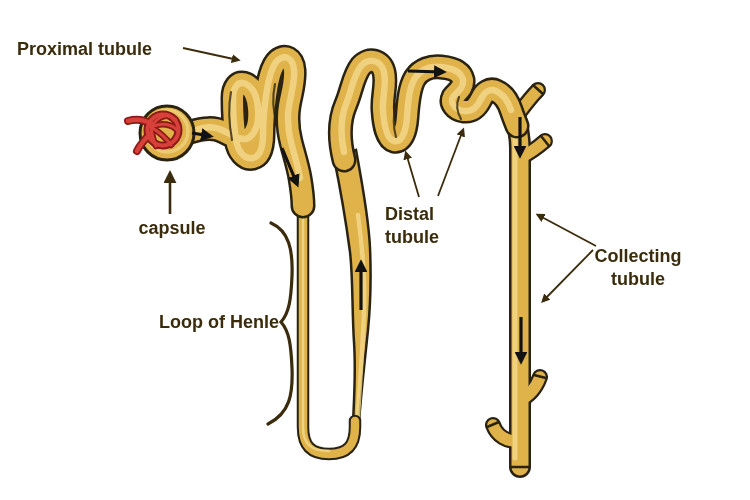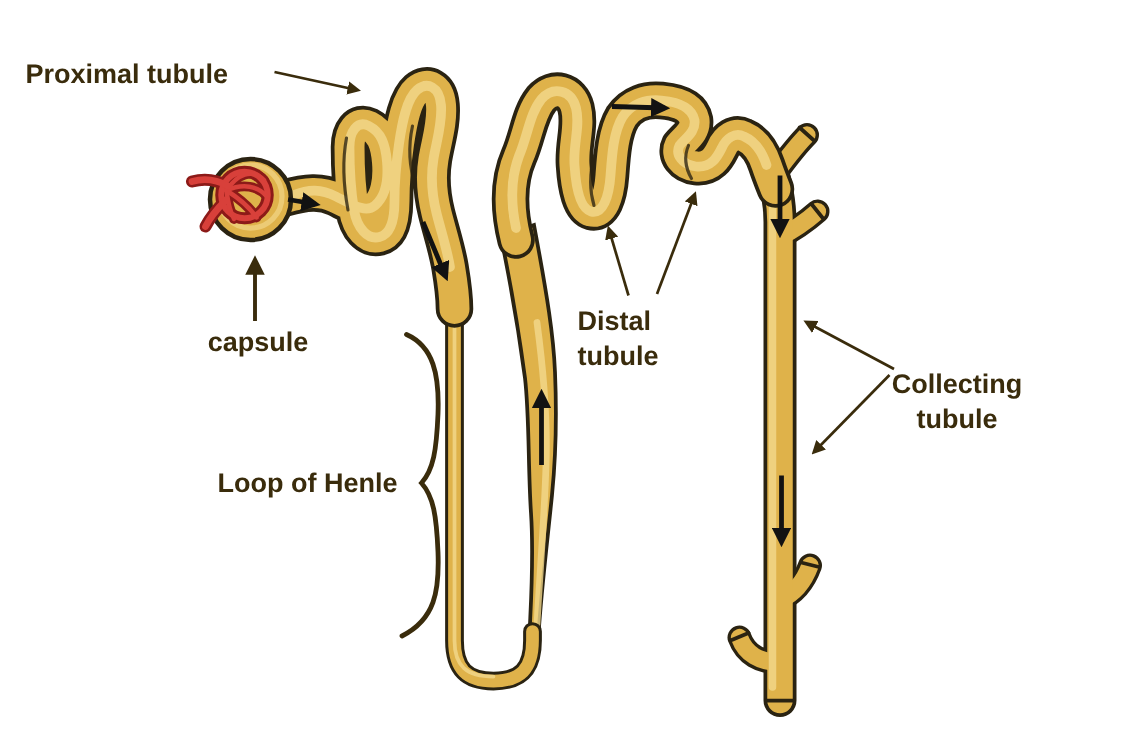--- a/index.html
+++ b/index.html
@@ -140,21 +140,21 @@
   </svg>
 
   <div class="diagram-label" style="left:17px;top:38px;">
     <span>Proximal tubule</span>
   </div>
 
   <div class="diagram-label" style="left:112px;top:217px;width:120px;text-align:center;">
     <span>capsule</span>
   </div>
 
-  <div class="diagram-label" style="left:120px;top:311px;width:145px;text-align:right;">
+  <div class="diagram-label" style="left:134px;top:311px;width:145px;text-align:right;">
     <span>Loop of Henle</span>
   </div>
 
   <div class="diagram-label" style="left:385px;top:203px;width:100px;text-align:left;">
     <span>Distal</span>
     <span>tubule</span>
   </div>
 
   <div class="diagram-label" style="left:582px;top:213px;width:112px;text-align:center;margin-top:32px;">
     <span>Collecting</span>

